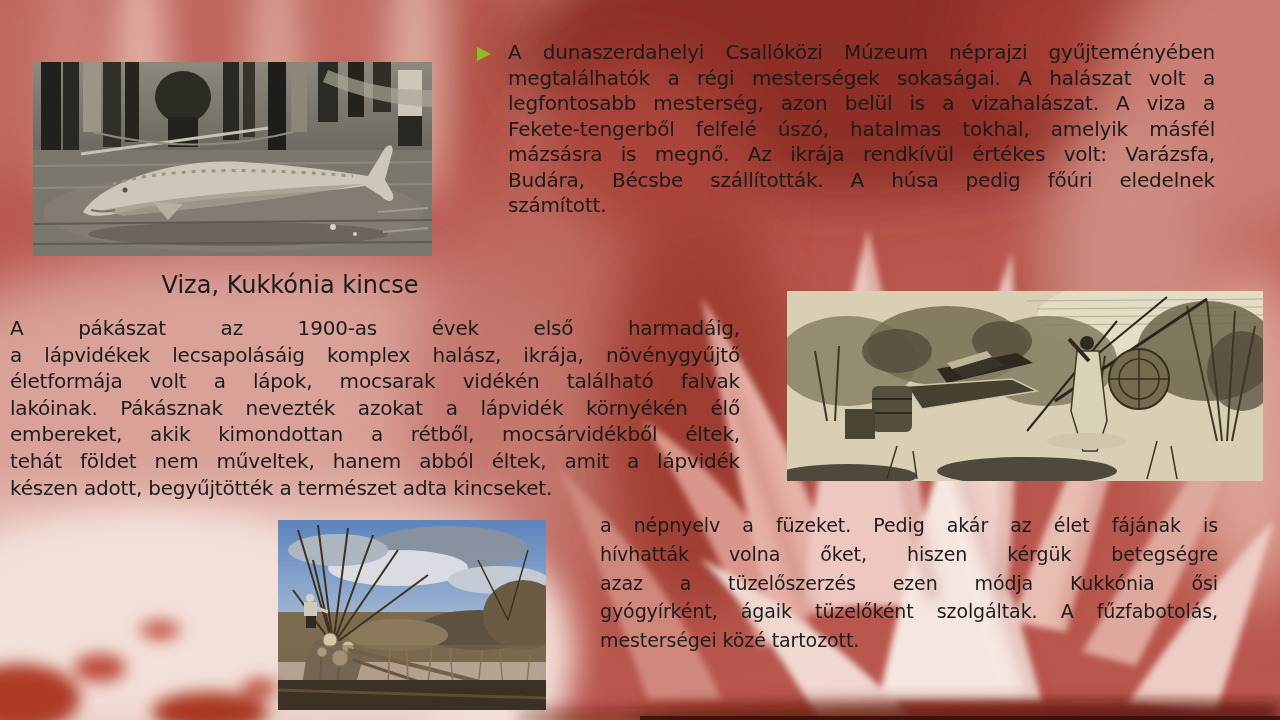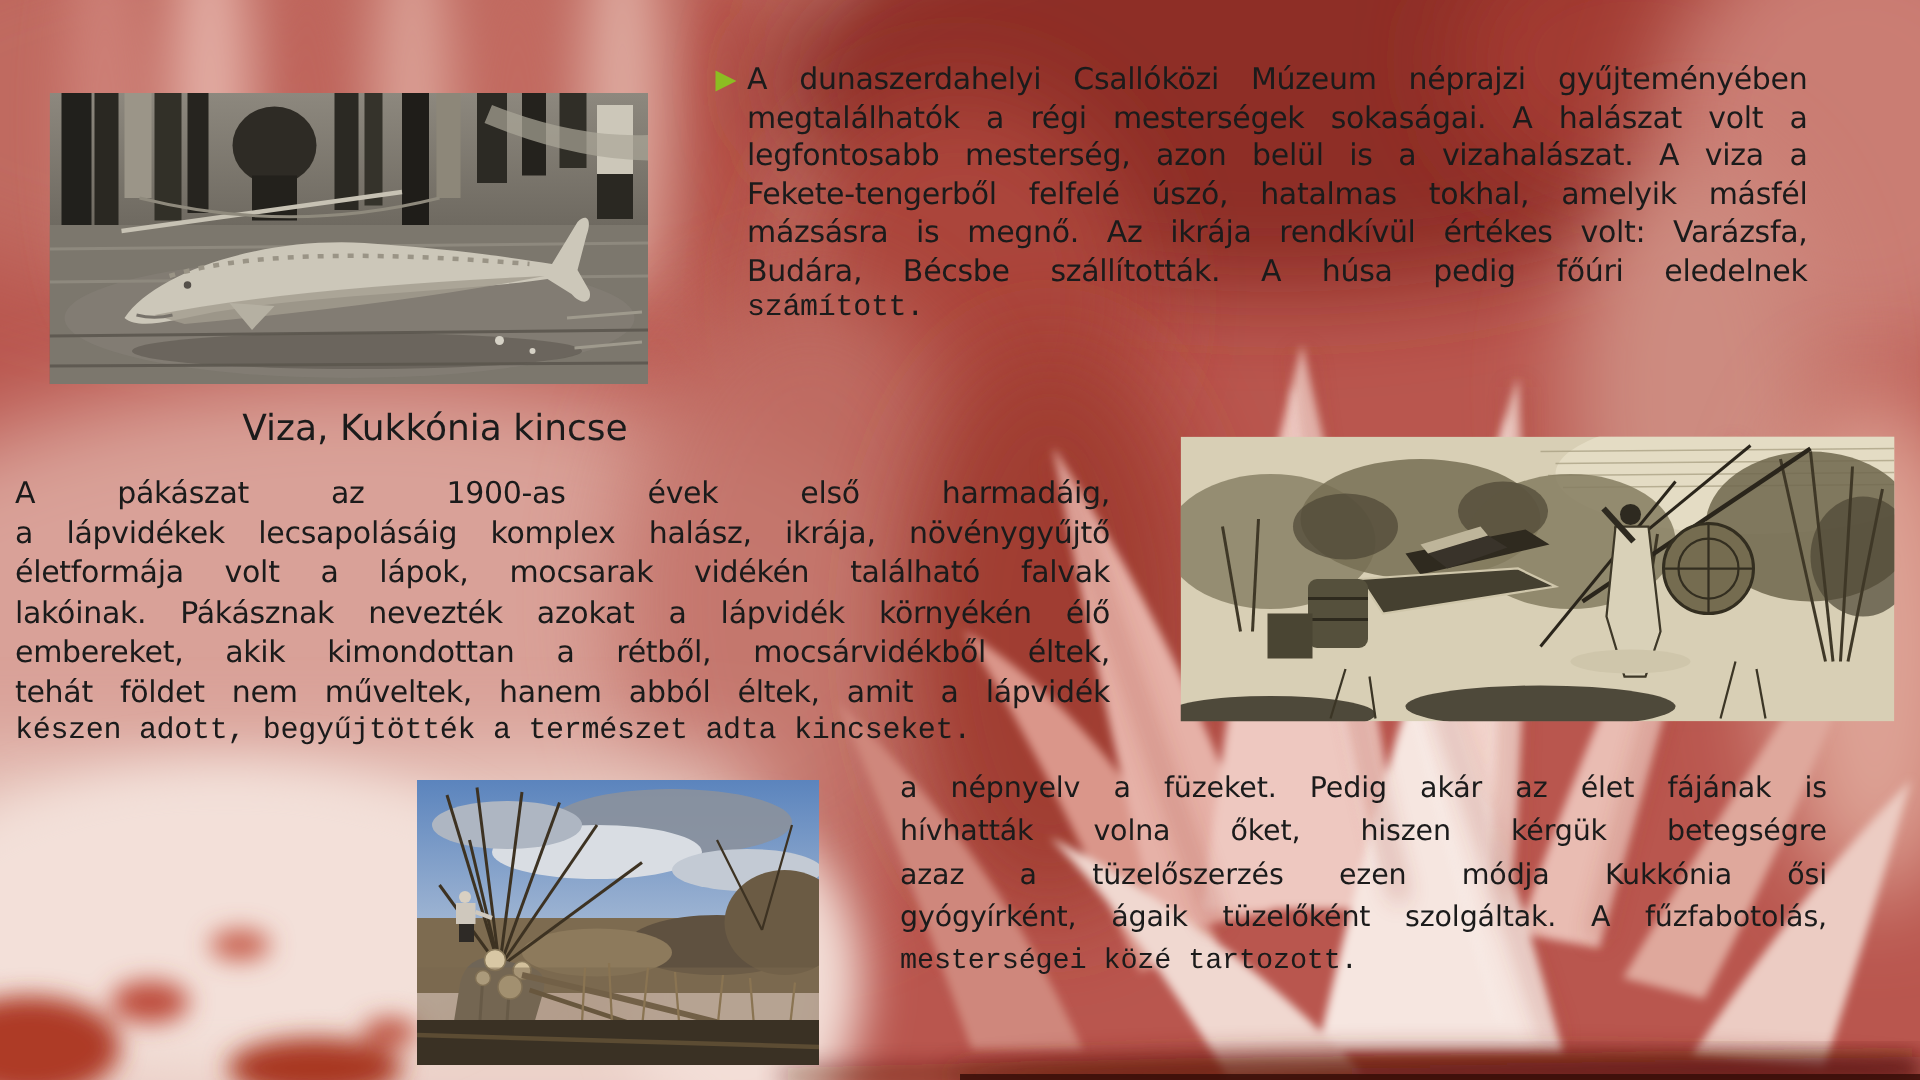--- a/index.html
+++ b/index.html
@@ -4,24 +4,24 @@
 <style>
   html,body{margin:0;padding:0;background:#222;}
   .slide{position:relative;width:1280px;height:720px;overflow:hidden;
          font-family:"DejaVu Sans","Liberation Sans",sans-serif;color:#1b1b1b;}
   .bg{position:absolute;left:0;top:0;width:1280px;height:720px;display:block;}
   .abs{position:absolute;}
   .photo{position:absolute;overflow:hidden;}
   .photo svg{display:block;width:100%;height:100%;}
 
   .jtext .jl{text-align:justify;text-align-last:justify;}
-  .jtext .jl:last-child{text-align-last:left;font-family:Liberation Mono, monospace;}
+  .jtext .jl:last-child{text-align-last:left;}
 
   .museum-block{left:470px;top:40px;width:745px;}
-  .museum-text{margin-left:28px;width:707px;font-size:20px;line-height:25.5px;letter-spacing:-0.2px;}
+  .museum-text{margin-left:38px;width:707px;font-size:20px;line-height:25.5px;letter-spacing:-0.2px;}
   .bullet{position:absolute;left:7px;top:7px;width:0;height:0;
           border-left:14px solid #8cbd22;border-top:7px solid transparent;border-bottom:7px solid transparent;}
 
   .viza-photo{left:33px;top:62px;width:399px;height:194px;}
   .viza-caption{left:140px;top:271px;width:300px;text-align:center;font-size:24px;}
 
   .pakaszat-block{left:10px;top:315px;width:730px;font-size:20px;line-height:26.6px;letter-spacing:-0.2px;}
 
   .boats-photo{left:787px;top:291px;width:476px;height:190px;}
 

